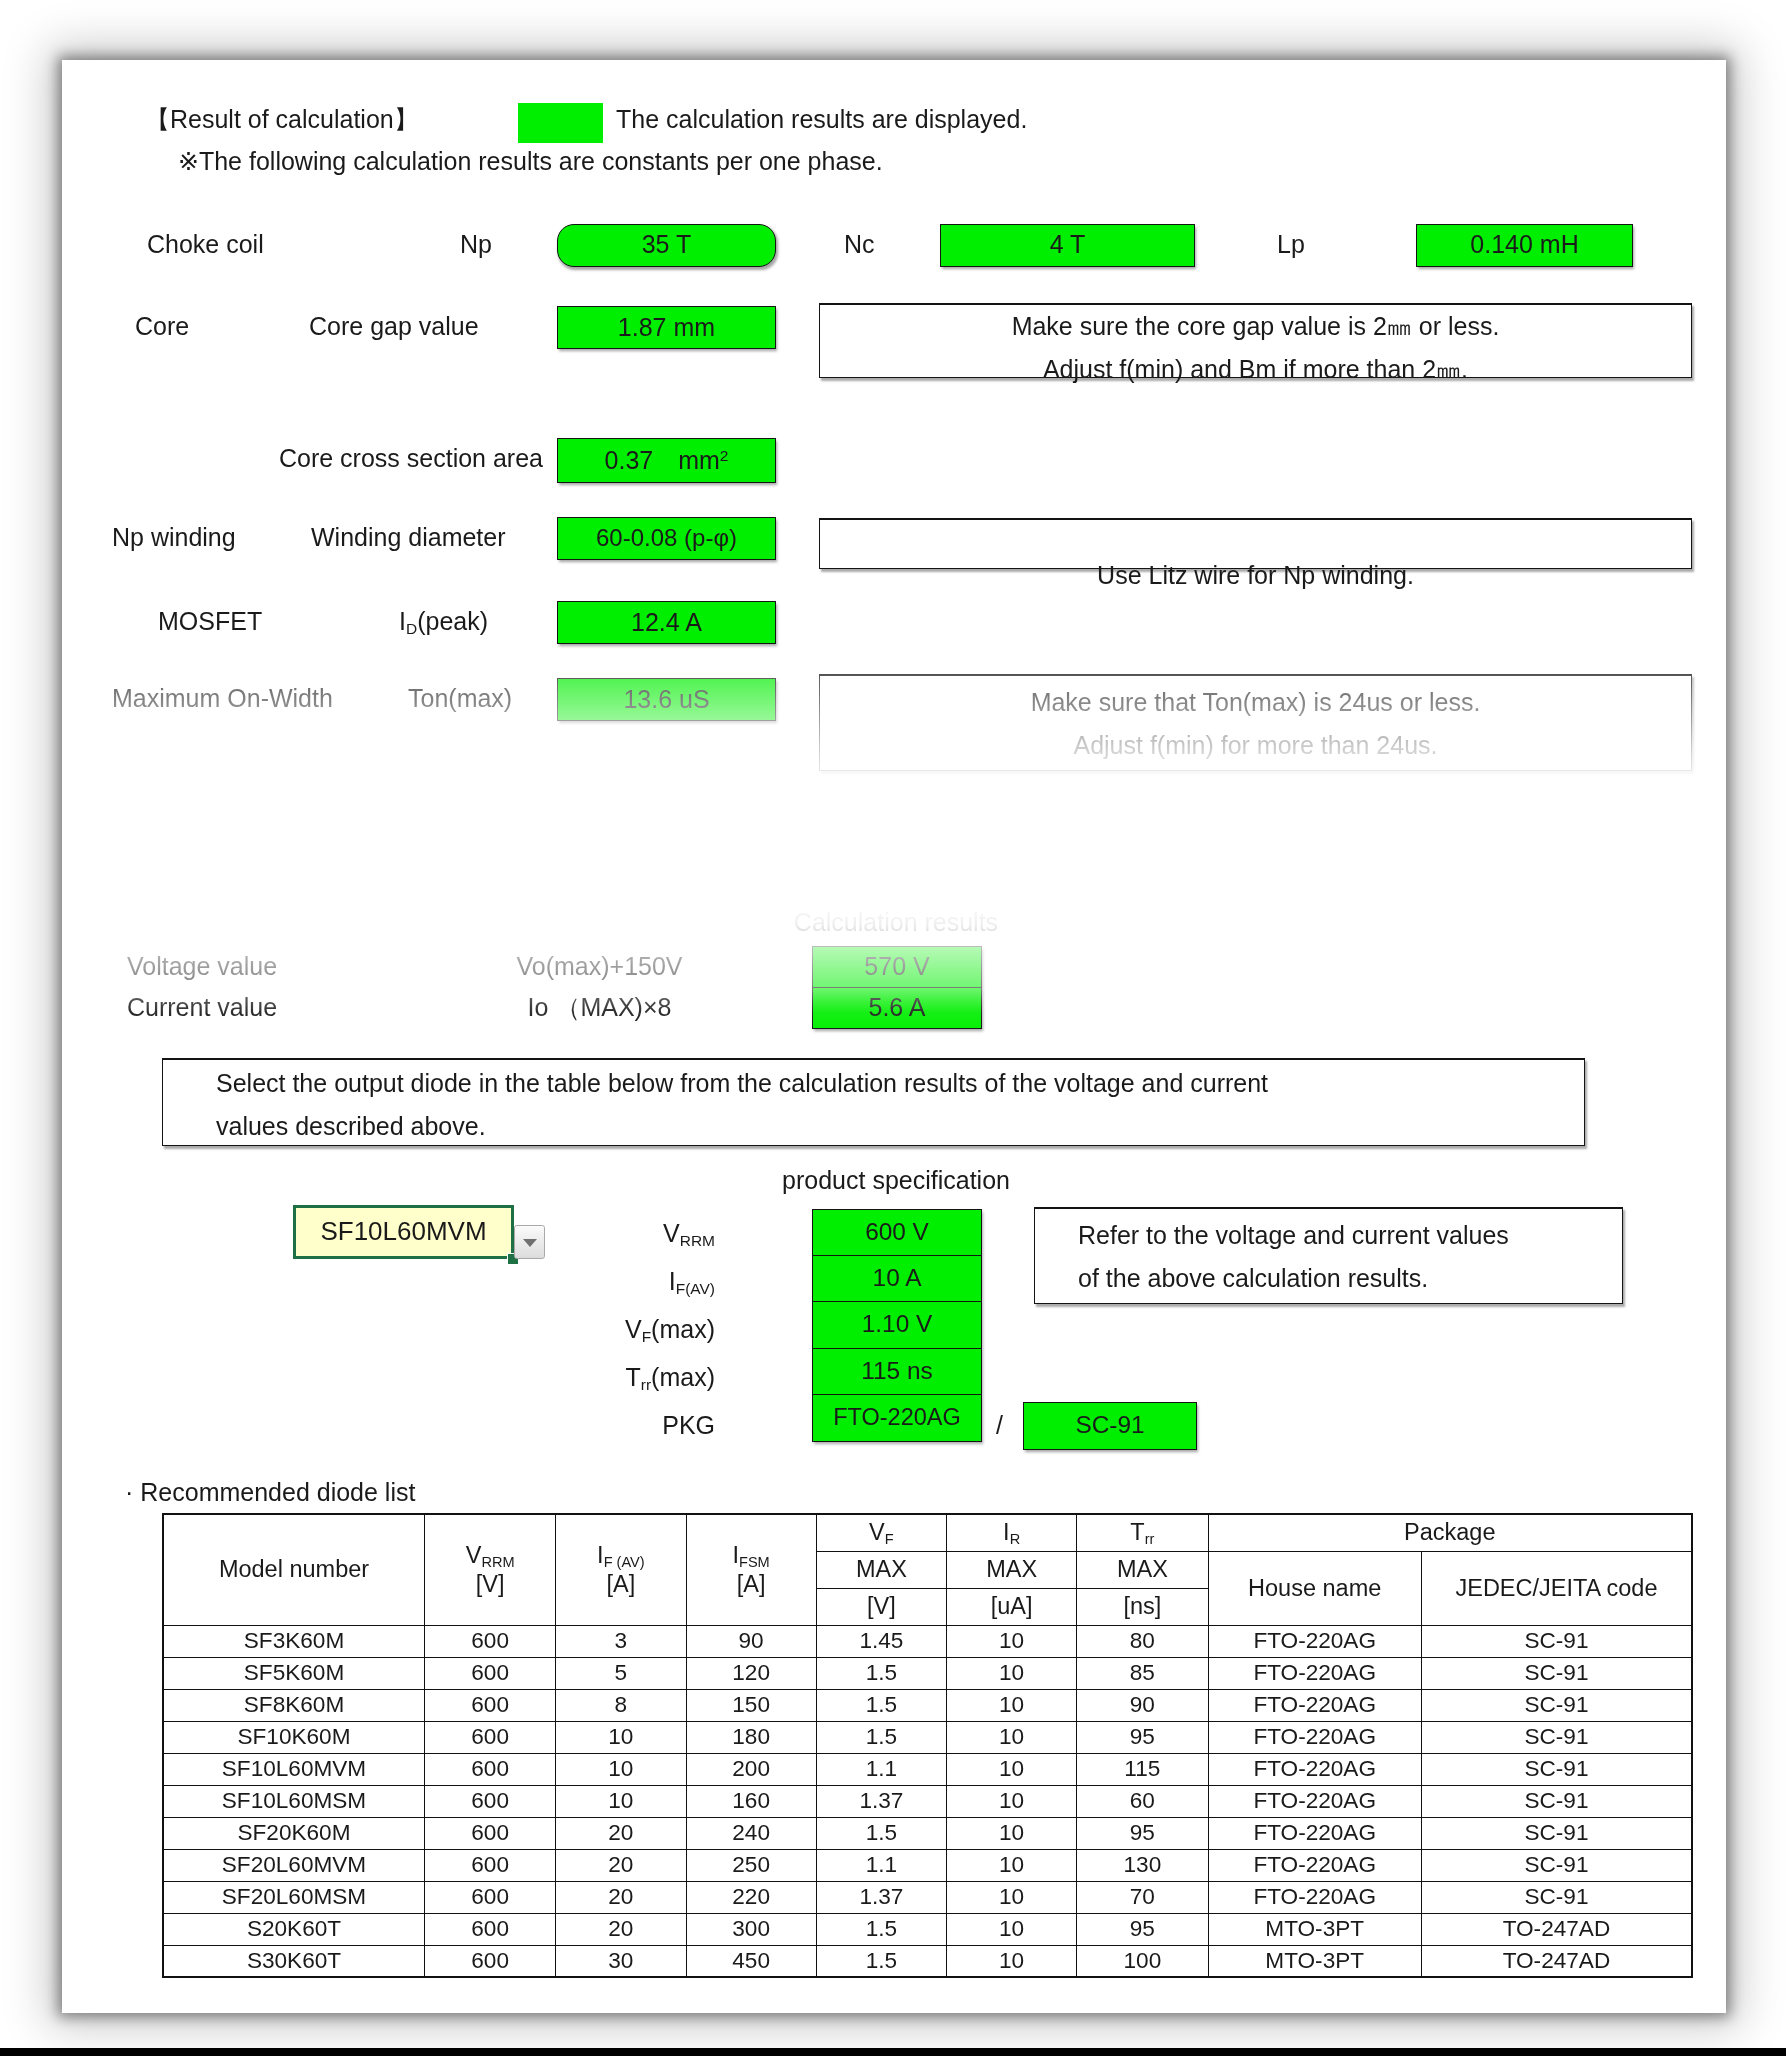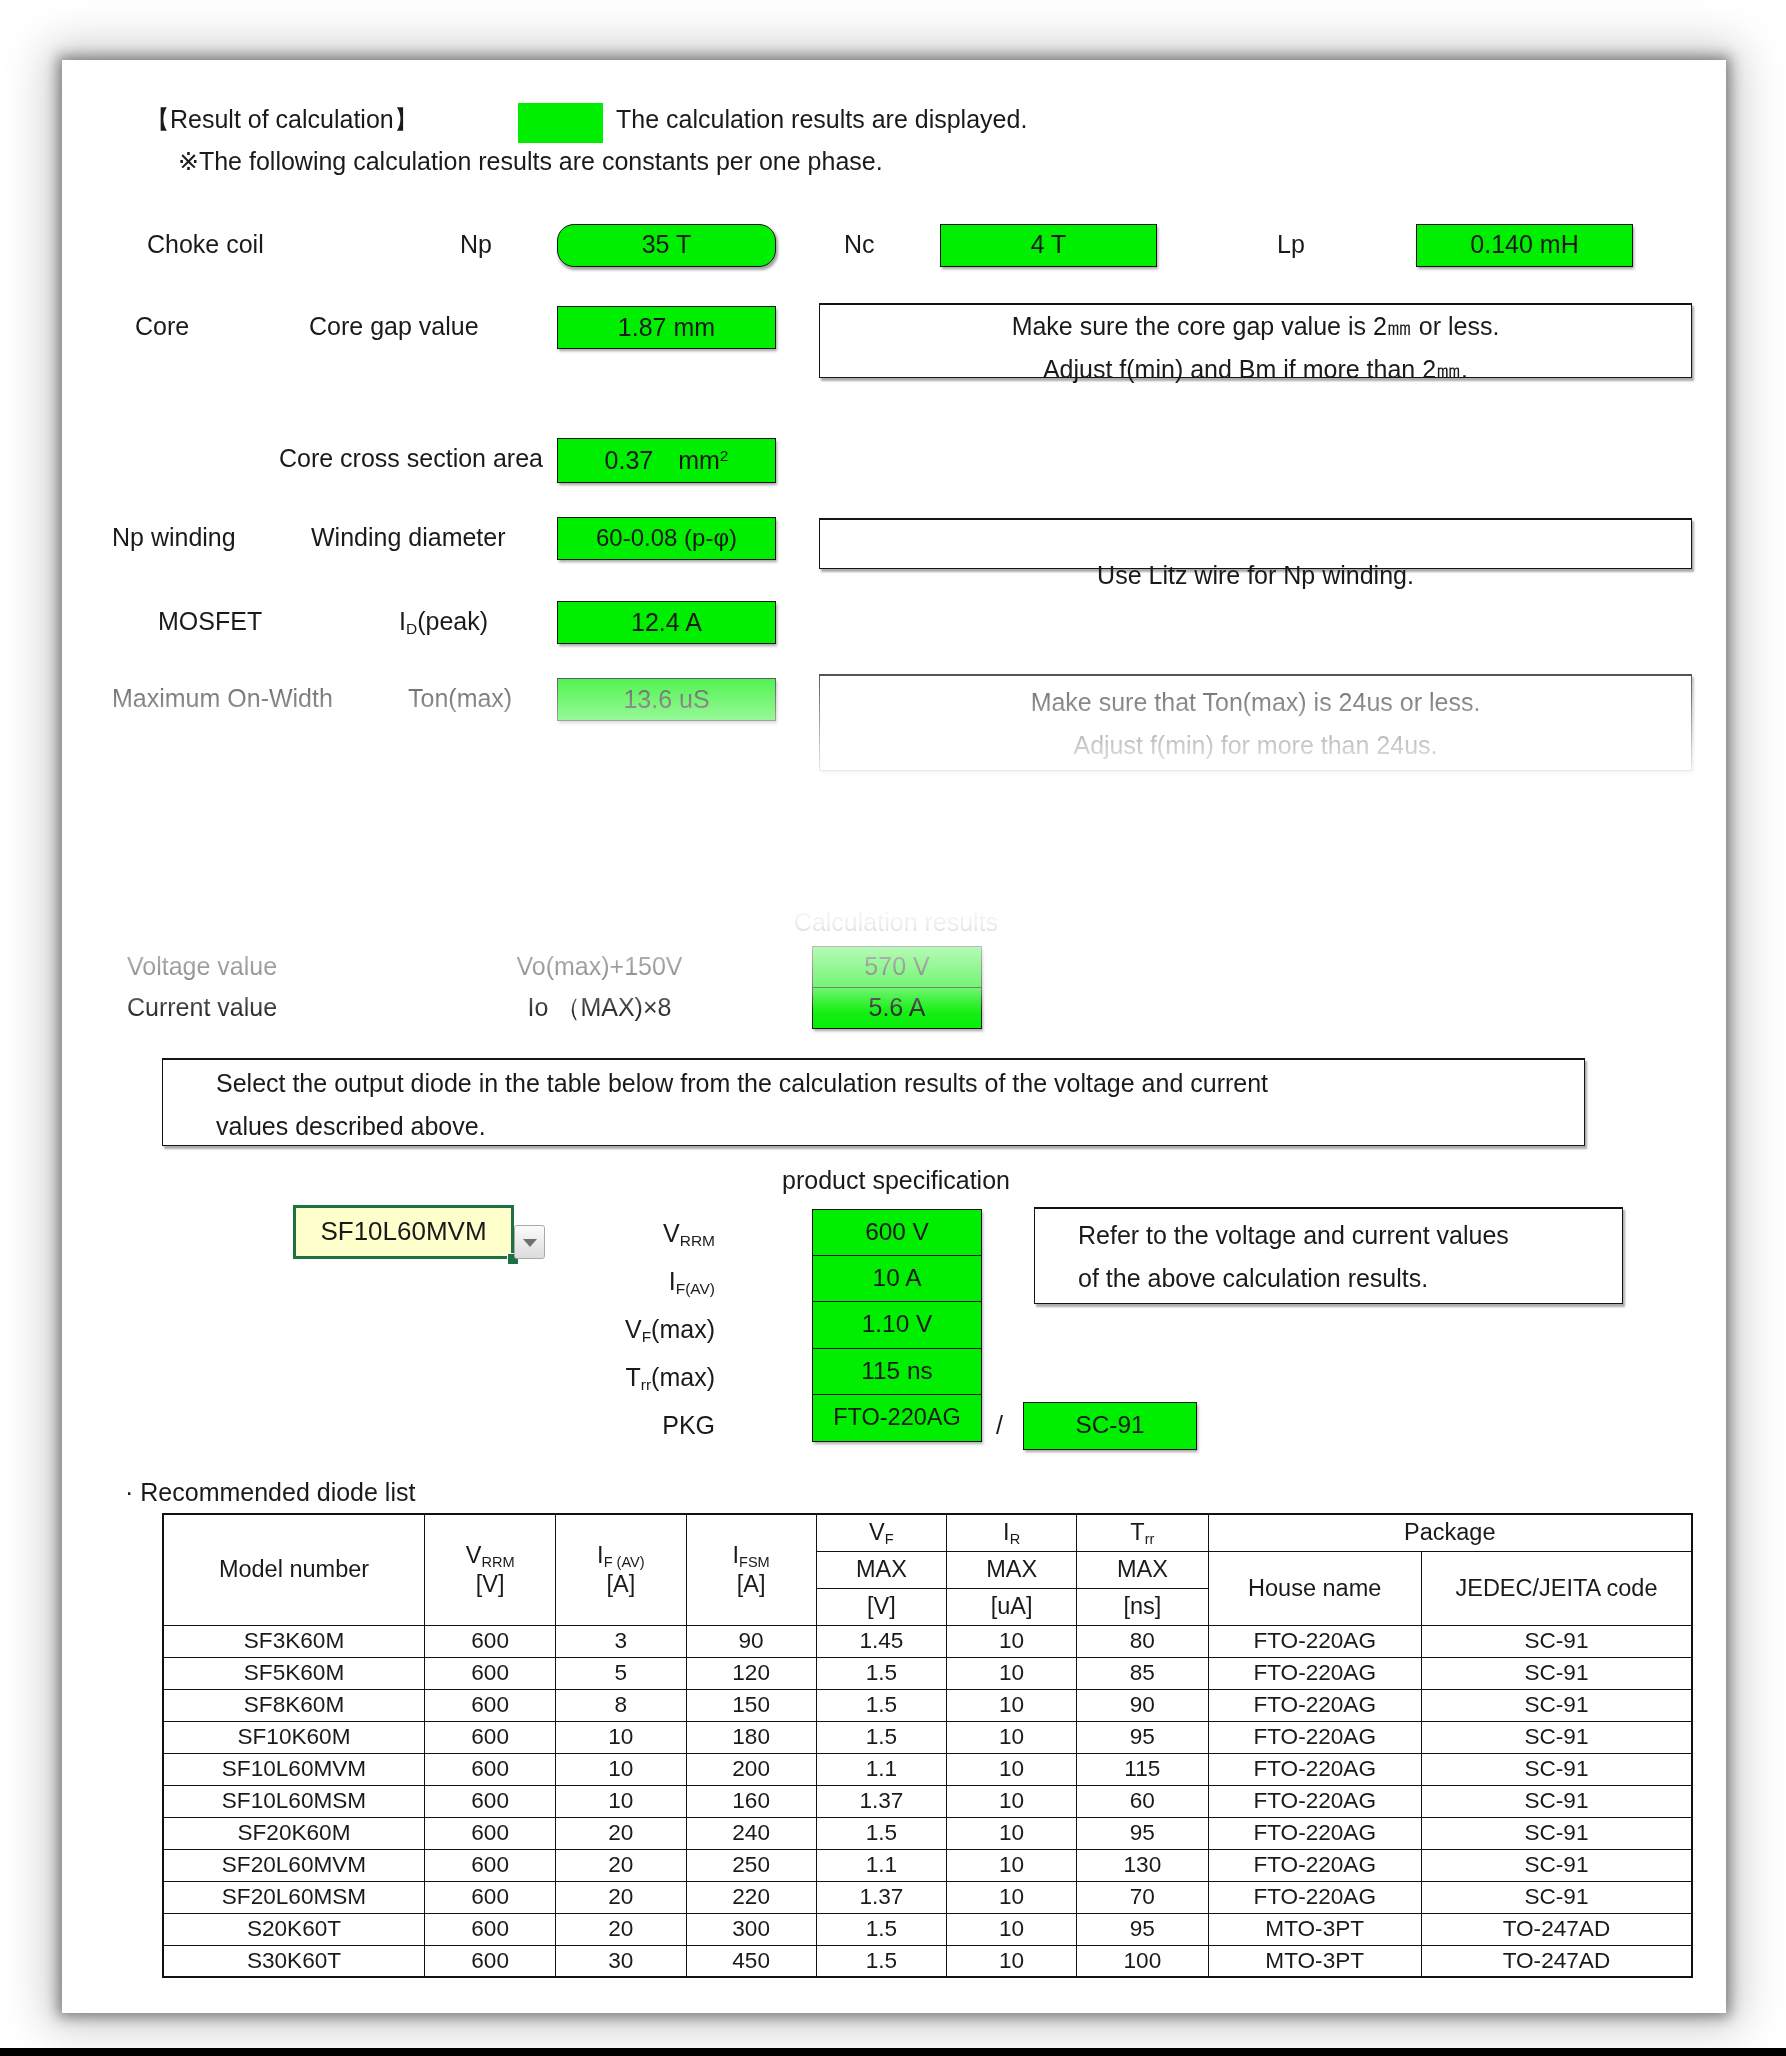--- a/index.html
+++ b/index.html
@@ -157,21 +157,21 @@
 
   <div class="abs lbl" style="left:83px; top:38px;">【Result of calculation】</div>
   <div class="legend-swatch"></div>
   <div class="abs lbl" style="left:554px; top:38px;">The calculation results are displayed.</div>
   <div class="abs lbl" style="left:116px; top:80px;">※The following calculation results are constants per one phase.</div>
 
   <div class="abs lbl" style="left:85px; top:163px;">Choke coil</div>
   <div class="abs lbl" style="left:375px; top:163px;margin-left:23px;">Np</div>
   <div class="gbox" style="left:495px; top:164px; width:219px; height:43px; line-height:39px;border-radius:17px;">35 T</div>
   <div class="abs lbl" style="left:782px; top:163px;">Nc</div>
-  <div class="gbox" style="left:878px; top:164px; width:217px; height:43px; line-height:39px;">4 T</div>
+  <div class="gbox" style="left:878px; top:164px; width:255px; height:43px; line-height:39px;">4 T</div>
   <div class="abs lbl" style="left:1215px; top:163px;">Lp</div>
   <div class="gbox" style="left:1306px; top:164px; width:217px; height:43px; line-height:39px;margin-left:48px;">0.140 mH</div>
 
   <div class="abs lbl" style="left:73px; top:245px;">Core</div>
   <div class="abs lbl" style="left:247px; top:245px;">Core gap value</div>
   <div class="gbox" style="left:495px; top:246px; width:219px; height:43px; line-height:40px;">1.87 mm</div>
   <div class="notebox center-txt" style="left:757px; top:243px; width:873px; height:75px;">
     <div class="nline">Make sure the core gap value is 2㎜ or less.</div>
     <div class="nline">Adjust f(min) and Bm if more than 2㎜.</div>
   </div>

